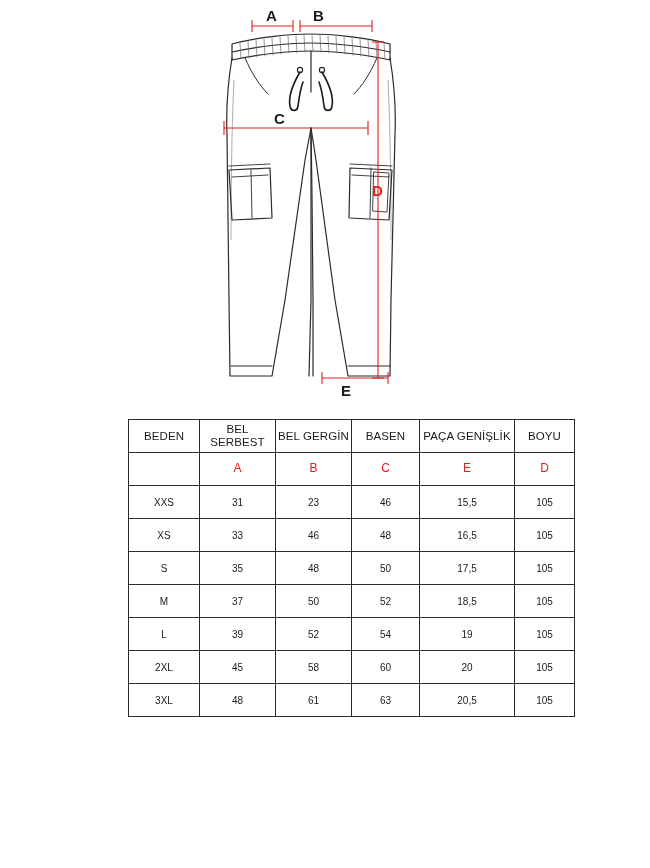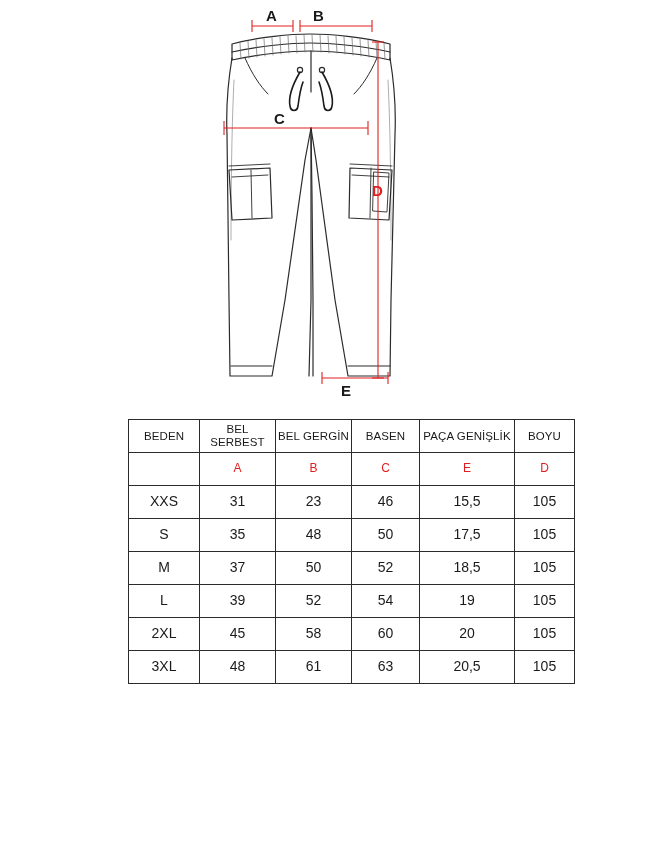--- a/index.html
+++ b/index.html
@@ -45,21 +45,21 @@
     border-collapse: collapse;
     width: 446px;
     table-layout: fixed;
   }
   table.size-table td,
   table.size-table th {
     border: 1px solid #2b2b2b;
     text-align: center;
     vertical-align: middle;
     height: 32px;
-    font-size: 14px;
+    font-size: 10px;
     font-weight: normal;
     color: #1a1a1a;
     padding: 0 2px;
     line-height: 1.1;
   }
   table.size-table thead th {
     font-size: 11.5px;
     letter-spacing: 0.1px;
   }
   tr.letter-row td {
@@ -231,20 +231,28 @@
 
         <tr>
           <td>XXS</td>
           <td>31</td>
           <td>23</td>
           <td>46</td>
           <td>15,5</td>
           <td>105</td>
         </tr>
         <tr>
+          <td>XS</td>
+          <td>33</td>
+          <td>46</td>
+          <td>48</td>
+          <td>16,5</td>
+          <td>105</td>
+        </tr>
+        <tr>
           <td>S</td>
           <td>35</td>
           <td>48</td>
           <td>50</td>
           <td>17,5</td>
           <td>105</td>
         </tr>
         <tr>
           <td>M</td>
           <td>37</td>

